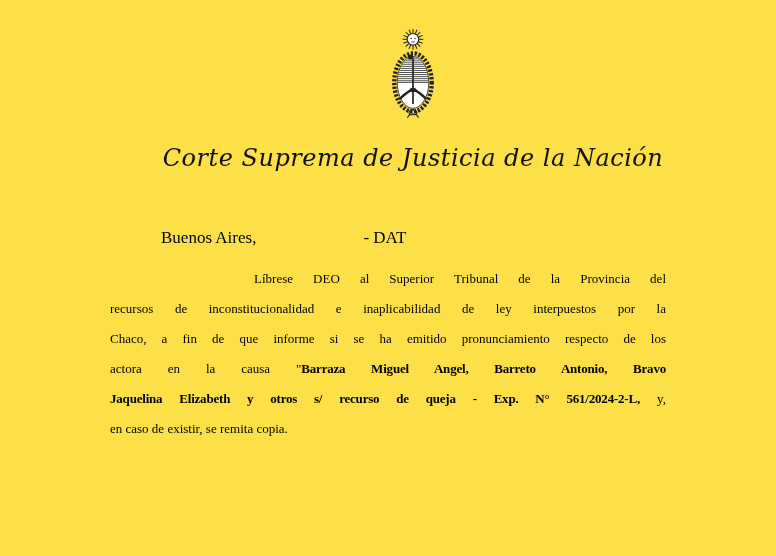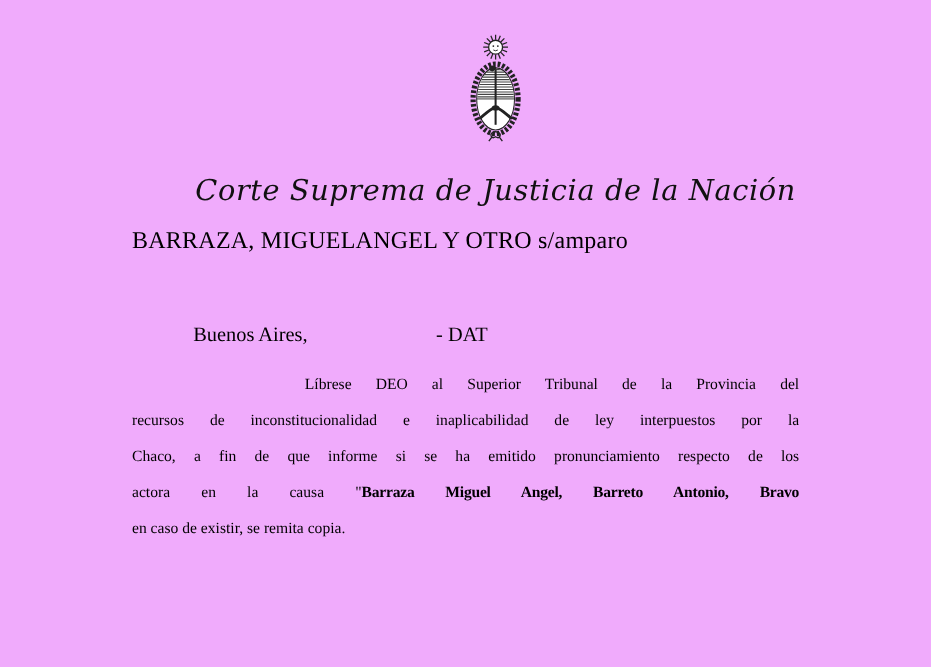--- a/index.html
+++ b/index.html
@@ -1,20 +1,20 @@
 <!DOCTYPE html>
 <html><head>
 <meta charset="utf-8">
 <style>
   html, body { margin: 0; padding: 0; background: #ffffff; }
   .page {
     position: relative;
     width: 776px;
     height: 556px;
-    background: #f0abfc;
+    background: #fde047;
     color: #000000;
     font-family: "Liberation Serif", "DejaVu Serif", serif;
     overflow: hidden;
   }
   .header {
     text-align: center;
     padding-top: 28px;
     transform: translateX(25px);
   }
   .emblem { display: inline-block; line-height: 0; }
@@ -116,28 +116,28 @@
         <ellipse cx="32" cy="66" rx="3.4" ry="2.3" fill="#222"></ellipse>
 
         <path d="M32 87 q-5 1 -4 4 q1 2.6 4 0.6 q3 2 4 -0.6 q1 -3 -4 -4 z" fill="none" stroke="#222" stroke-width="1.2"></path>
         <path d="M29 91.5 l-3 4 M35 91.5 l3 4" stroke="#222" stroke-width="1.2"></path>
       </svg>
     </div>
     <div class="institution">Corte Suprema de Justicia de la Nación</div>
   </div>
 
   <div class="content">
-    <div class="caption">BARRAZA, MIGUELANGEL Y OTRO s/amparo</div>
 
     <div class="dateline">
       <span>Buenos Aires,</span><span class="date-gap"></span><span>- DAT</span>
     </div>
 
     <div class="paragraph" id="paragraph">
         <div class="para-line justified indent"><span class="seg">Líbrese DEO al Superior Tribunal de la Provincia del</span></div>
         <div class="para-line justified"><span class="seg">recursos de inconstitucionalidad e inaplicabilidad de ley interpuestos por la</span></div>
         <div class="para-line justified"><span class="seg">Chaco, a fin de que informe si se ha emitido pronunciamiento respecto de los</span></div>
         <div class="para-line justified"><span class="seg">actora en la causa "</span><span class="seg bold">Barraza Miguel Angel, Barreto Antonio, Bravo</span></div>
+        <div class="para-line justified"><span class="seg bold">Jaquelina Elizabeth y otros s/ recurso de queja - Exp. N° 561/2024-2-L,</span><span class="seg"> y,</span></div>
         <div class="para-line"><span class="seg">en caso de existir, se remita copia.</span></div>
       </div>
   </div>
 
 </div>
 
 </body></html>

